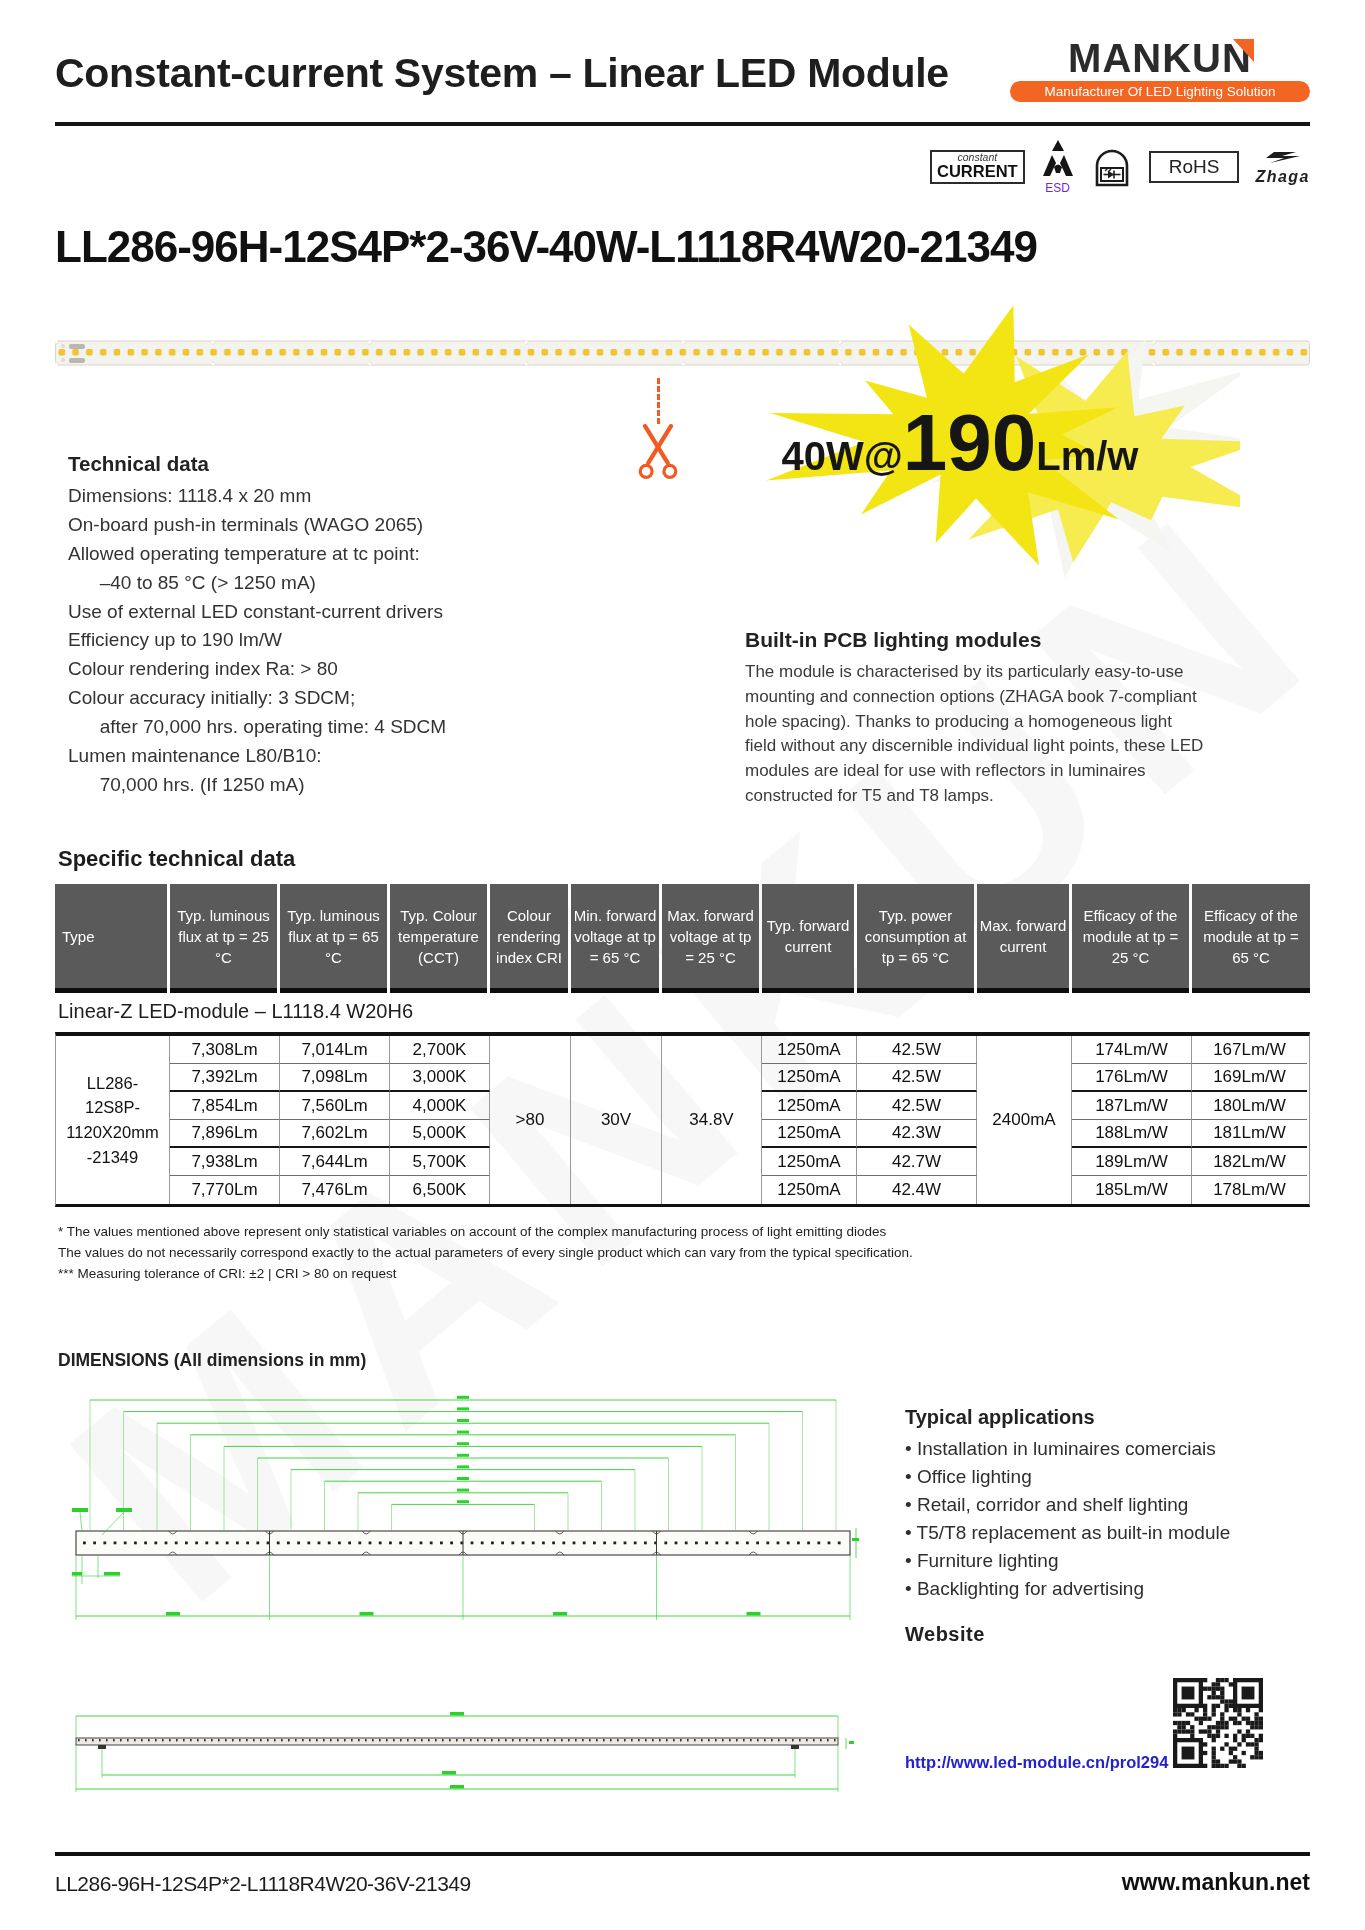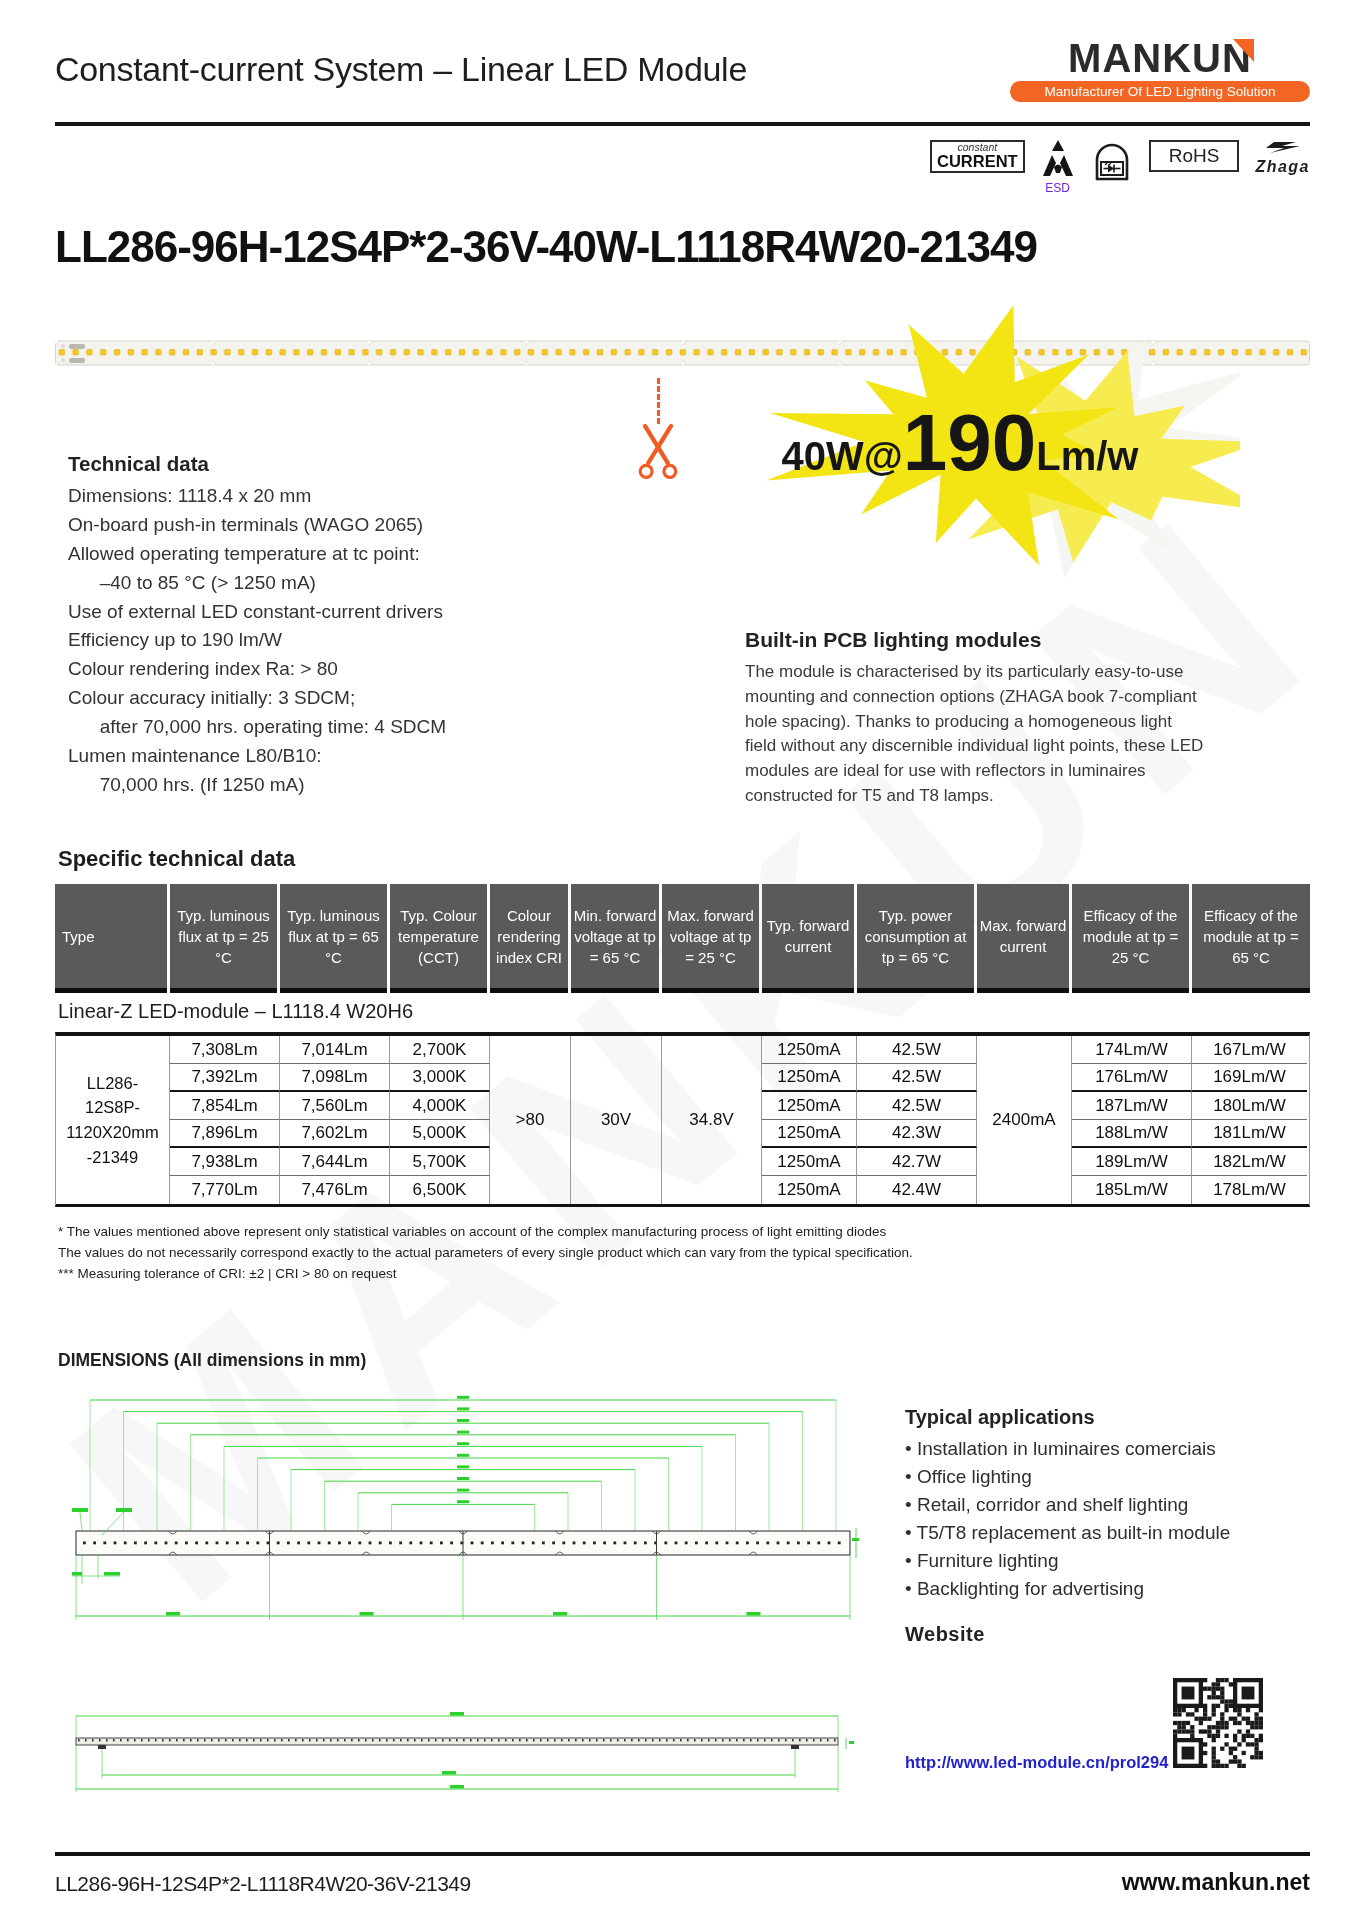--- a/index.html
+++ b/index.html
@@ -3,28 +3,28 @@
 <meta charset="utf-8">
 <style>
   html,body{margin:0;padding:0;background:#888;}
   .page{position:relative;width:1365px;height:1930px;background:#fff;margin:0 auto;
         font-family:"Liberation Sans",sans-serif;color:#222;overflow:hidden;}
   
   .watermark{position:absolute;left:-80px;top:880px;width:1550px;text-align:center;
     font-size:300px;font-weight:800;letter-spacing:28px;color:#000;opacity:0.028;
     transform:rotate(-40deg);transform-origin:center;pointer-events:none;white-space:nowrap;}
   
-  .title{position:absolute;left:55px;top:50px;font-size:34px;font-weight:400;color:#1e1e1e;letter-spacing:-0.3px;}
+  .title{position:absolute;left:55px;top:50px;font-size:41px;font-weight:700;color:#1e1e1e;letter-spacing:-0.3px;}
   .rule{position:absolute;left:55px;right:55px;top:122px;height:4px;background:#161616;}
   .logo{position:absolute;right:55px;top:38px;width:300px;text-align:center;}
   .logo-text{position:relative;display:inline-block;font-size:40px;font-weight:800;letter-spacing:1px;color:#2b2b2b;line-height:1;}
   .logo-tri{position:absolute;right:-2px;top:1px;width:0;height:0;border-left:21px solid transparent;border-top:23px solid #f26522;}
   .logo-tag{margin-top:3px;background:#f26522;color:#fff;font-size:13.5px;padding:3px 10px;border-radius:11px;white-space:nowrap;}
   
-  .badges{position:absolute;right:55px;top:140px;display:flex;align-items:flex-start;gap:16px;}
+  .badges{position:absolute;right:55px;top:140px;display:flex;align-items:center;gap:16px;}
   .badge-cc{border:2px solid #2b2b2b;padding:0 5px 1px;text-align:center;line-height:1.05;background:#fff;}
   .cc-top{display:block;font-style:italic;font-size:10.5px;color:#333;}
   .cc-bot{display:block;font-weight:700;font-size:16.5px;color:#111;}
   .badge-esd{text-align:center;line-height:1;}
   .esd-label{font-size:12px;color:#6d28d9;margin-top:1px;}
   .badge-rohs{border:2.5px solid #2b2b2b;padding:3px 18px;font-size:19px;color:#222;background:#fff;}
   .badge-zhaga{text-align:center;line-height:1;}
   .zhaga-label{font-size:16px;font-weight:700;letter-spacing:1.5px;color:#222;margin-top:1px;font-style:italic;}
   
   .product-title{position:absolute;left:55px;top:222px;font-size:44px;font-weight:700;color:#111;letter-spacing:-1px;white-space:nowrap;}

